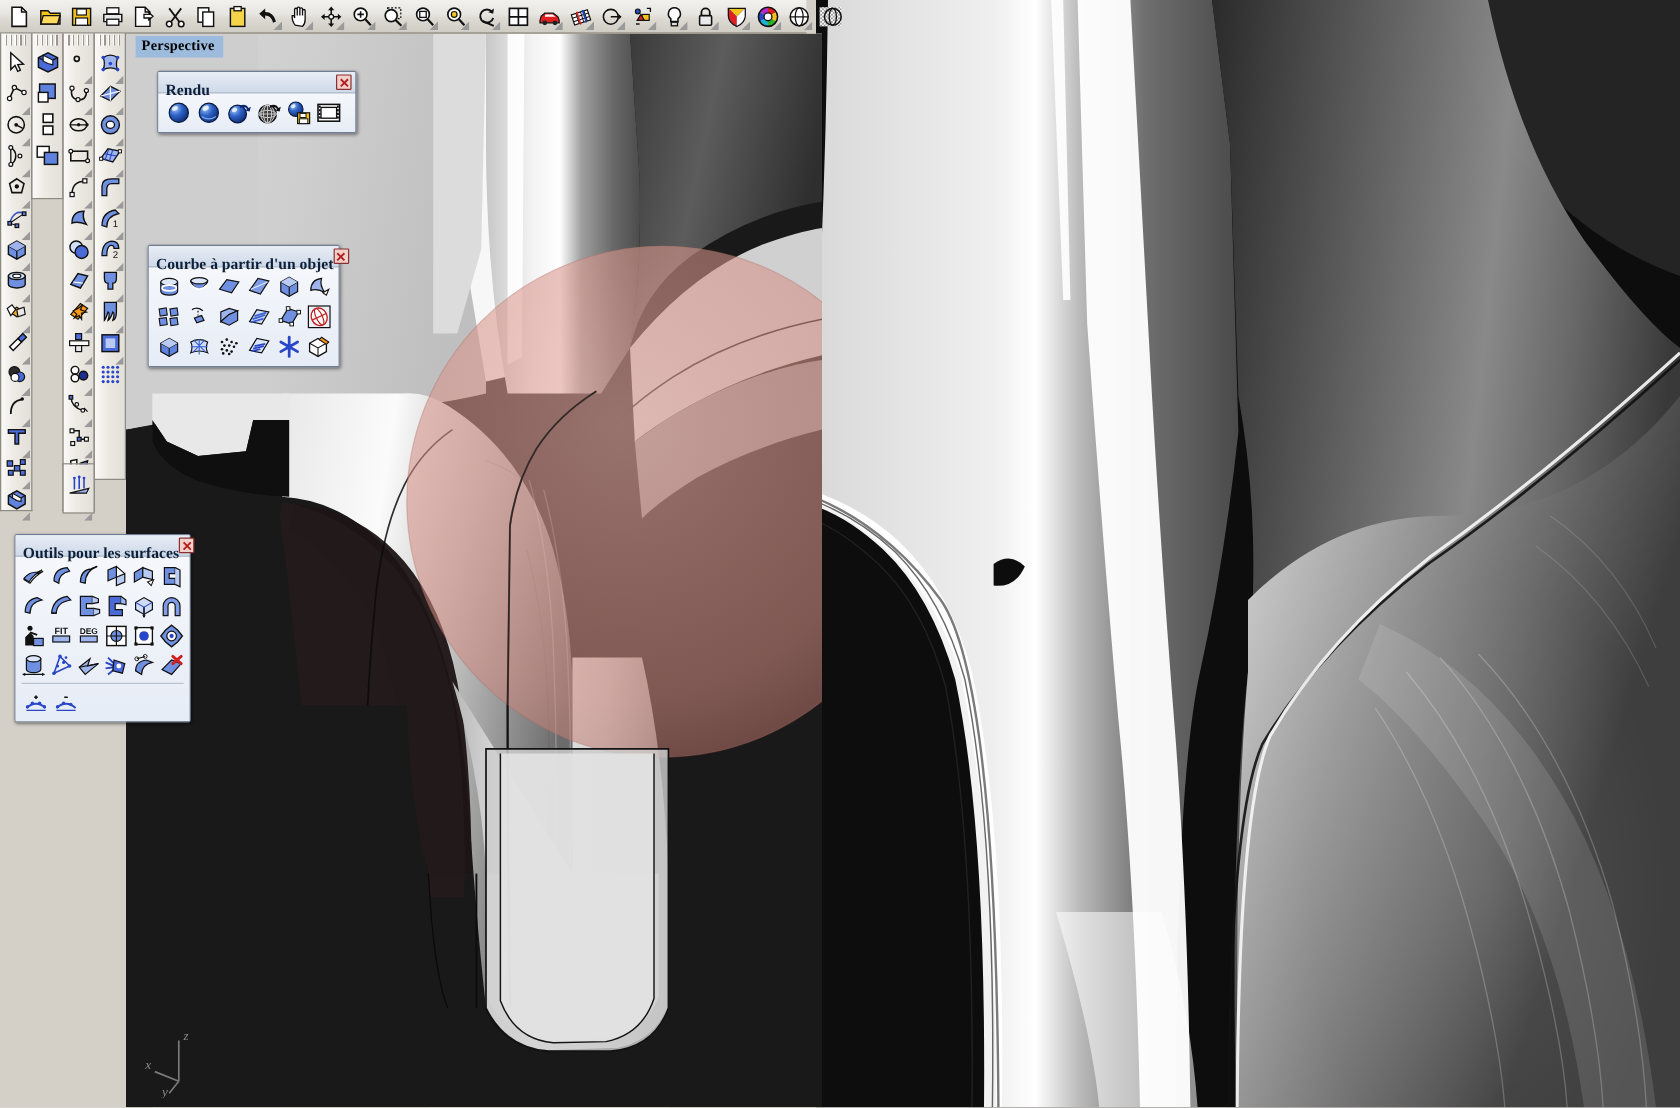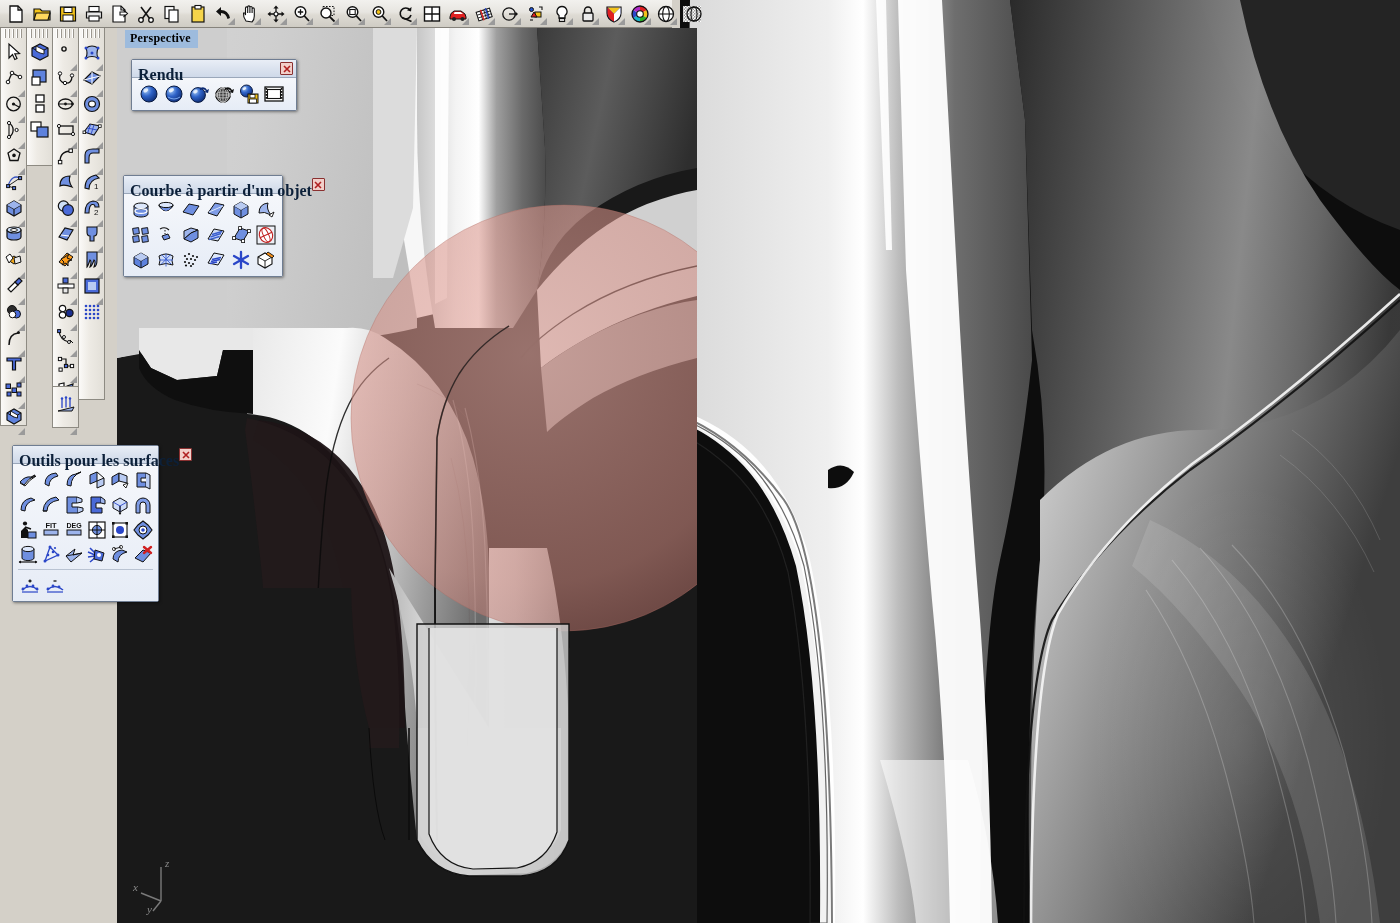--- a/index.html
+++ b/index.html
@@ -23,40 +23,40 @@
   .sidecol{position:absolute;top:0;width:27px;
     background:linear-gradient(to right,#fbfaf8 0%,#eeebe5 40%,#e2dfd8 100%);
     border:1px solid #8d8a82;border-top:none;box-sizing:border-box;}
   .sidecol .vgrip{height:9px;margin:1px 3px 1px 3px;
     background:repeating-linear-gradient(to right,#ffffff 0px,#ffffff 1px,#9b978f 1px,#9b978f 2px,transparent 2px,transparent 4px);}
   .sbtn{width:25px;height:26px;display:flex;align-items:center;justify-content:center;position:relative;}
   .sbtn .corner{position:absolute;right:1px;bottom:1px;width:7px;height:7px;}
 
   
   .viewport{position:absolute;overflow:hidden;}
-  #vp-left{left:117px;top:28px;width:580px;height:895px;background:#fef9c3;}
+  #vp-left{left:105px;top:28px;width:580px;height:895px;background:#fef9c3;}
   #vp-right{left:680px;top:0;width:720px;height:923px;background:#0e0e0e;}
 
   .vplabel{position:absolute;left:8px;top:2px;z-index:30;
     background:#9dbbdd;color:#000;font-size:12px;font-weight:bold;
     padding:1px 7px 2px 5px;letter-spacing:.2px;font-family:"Liberation Serif",serif;}
 
   .axisind{position:absolute;left:10px;bottom:8px;z-index:30;width:70px;height:62px;}
 
   
   .palette{position:absolute;z-index:60;
     background:linear-gradient(to bottom,#eef2f8 0%,#e3eaf4 100%);
     border:1px solid #6f7d92;border-radius:2px;
     box-shadow:1px 1px 3px rgba(0,0,0,.45);
     padding:0;box-sizing:border-box;}
   .pal-title{display:flex;align-items:center;justify-content:space-between;
     height:17px;padding:0 3px 0 6px;
     background:linear-gradient(to bottom,#e9eef6 0%,#dbe3ef 50%,#cfd9e9 100%);
     border-bottom:1px solid #9aa7ba;}
-  .pal-title span.t{font-size:16px;font-weight:bold;color:#0c2039;
+  .pal-title span.t{font-size:13px;font-weight:bold;color:#0c2039;
     font-family:"Liberation Serif",serif;white-space:nowrap;line-height:17px;margin-top:12px;}
   .pal-close{width:11px;height:11px;border:1px solid #8a3030;background:#f2cfc9;
     display:flex;align-items:center;justify-content:center;border-radius:1px;flex:0 0 auto;}
   .pal-body{padding:3px 4px 4px 4px;
     background:linear-gradient(to bottom,#f5f7fb 0%,#e6ecf6 100%);}
   .pal-row{display:flex;}
   .pbtn{width:25px;height:25px;display:flex;align-items:center;justify-content:center;position:relative;}
 
   .sep{height:1px;background:#b9c3d2;margin:2px 1px;}
 </style>
@@ -1163,21 +1163,21 @@
                 <rect x="17.8" y="8" width="1.6" height="1.8"></rect>
                 <rect x="17.8" y="11" width="1.6" height="1.8"></rect>
                 <rect x="17.8" y="14" width="1.6" height="1.8"></rect>
               </g>
             </svg>
         </div>
       </div>
     </div>
   </div>
 
-  <div class="palette" style="left:123px;top:175px;width:160px;">
+  <div class="palette" style="left:123px;top:204px;width:160px;">
     <div class="pal-title">
       <span class="t">Courbe à partir d'un objet</span>
       <span class="pal-close">
         <svg width="8" height="8" viewBox="0 0 8 8">
             <path d="M1 1 L7 7 M7 1 L1 7" stroke="#b02020" stroke-width="1.6"></path>
           </svg>
       </span>
     </div>
     <div class="pal-body">
       <div class="pal-row">

